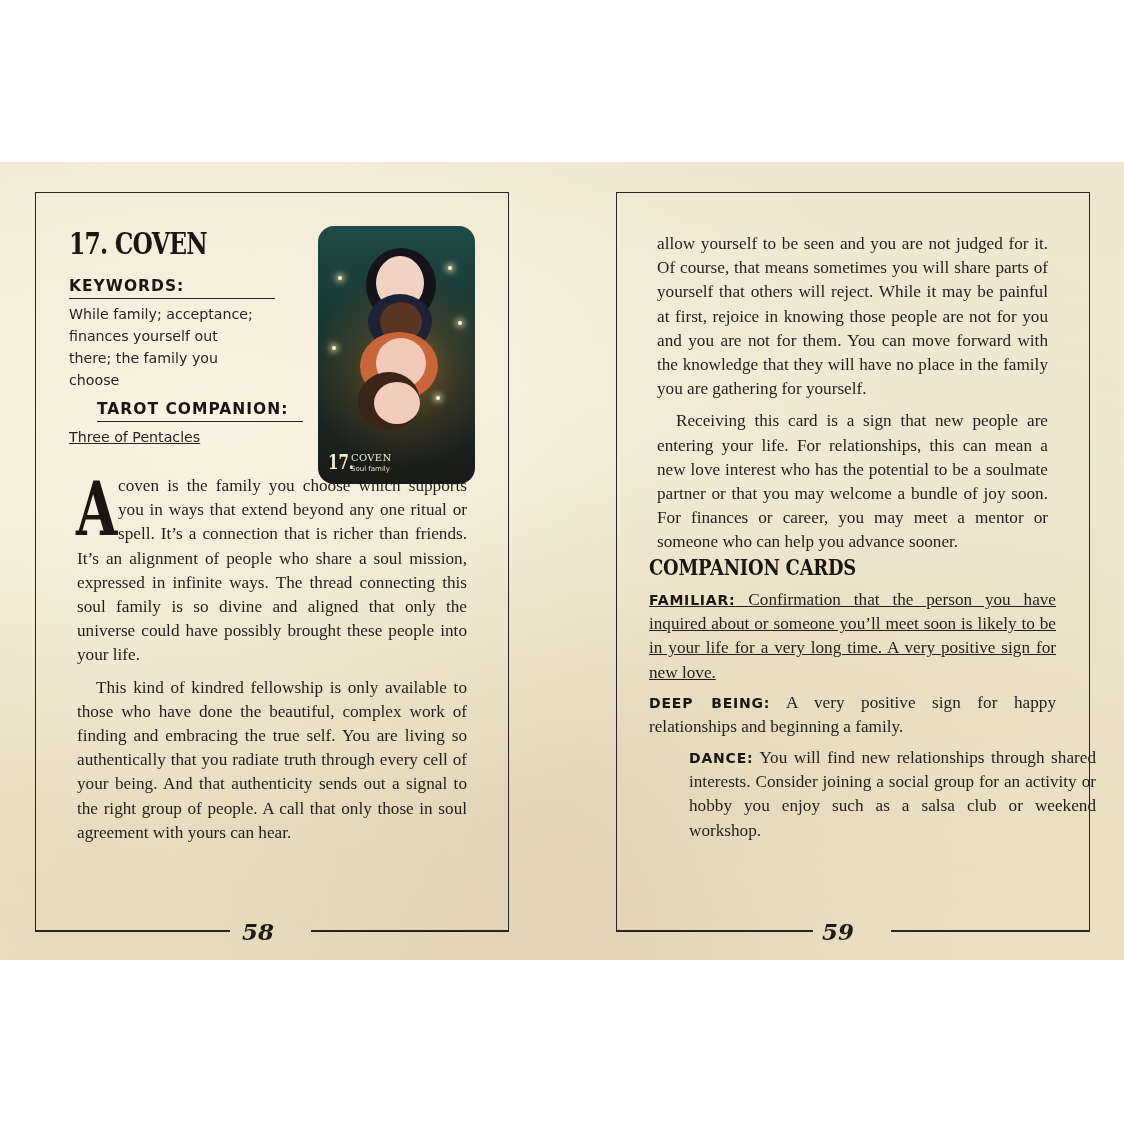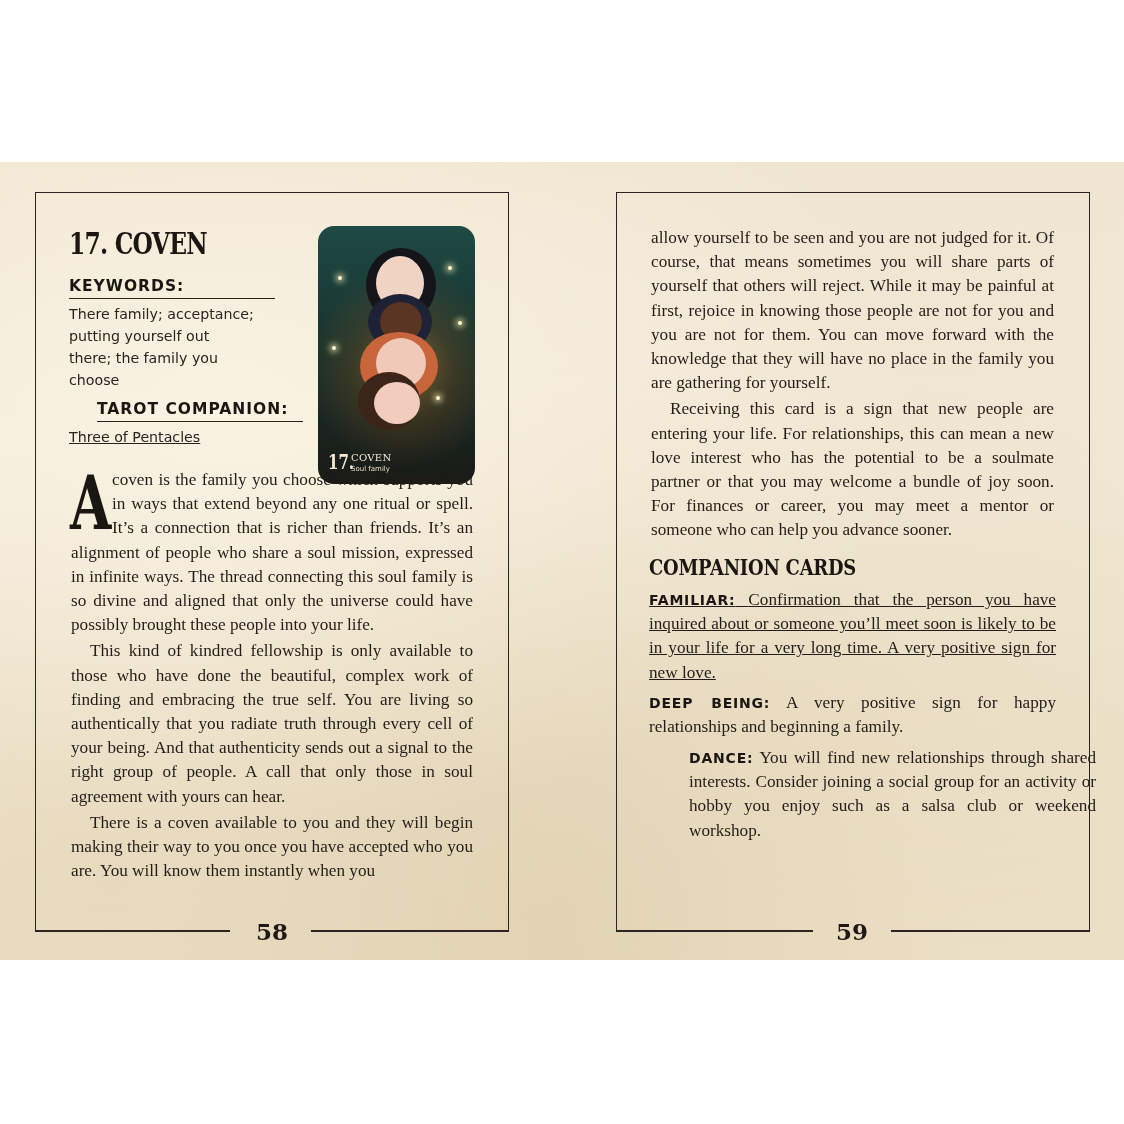--- a/index.html
+++ b/index.html
@@ -21,22 +21,22 @@
     border: 1.6px solid #2b2420;
     border-bottom: none;
   }
   .frame-left  { left: 35px;  width: 474px; }
   .frame-right { left: 616px; width: 474px; }
 
   .folio-line {
     position: absolute; top: 768px; height: 1.6px; background: #2b2420;
   }
   .folio {
-    position: absolute; top: 756px; width: 60px; text-align: center;
-    font-family: "DejaVu Serif", serif; font-weight: bold; font-size: 23px; color: #1f1a16;
+    position: absolute; top: 756px; width: 60px; text-align: left;
+    font-family: "DejaVu Serif", serif; font-weight: bold; font-size: 23px; color: #1f1a16; font-style: italic;
   }
 
   .title {
     position: absolute; left: 69px; top: 226px;
     font-family: "DejaVu Serif", serif; font-weight: bold; font-size: 30px;
     letter-spacing: -1px; transform: scaleX(0.78); transform-origin: left top;
     color: #1b1612;
   }
   .label-head {
     position: absolute; left: 69px; width: 206px;
@@ -70,21 +70,21 @@
   }
   .card-sub {
     position: absolute; left: 33px; bottom: 11px;
     font-family: "DejaVu Sans", sans-serif; font-size: 7px; color: #e8dcc2;
   }
 
   .body-text {
     position: absolute; font-size: 17.2px; line-height: 24.2px; text-align: justify;
     color: #231d19;
   }
-  .body-text p { margin: 2px; }
+  .body-text p { margin: 8px; }
   .body-text p.indent { text-indent: 19px; }
   .left-body  { left: 69px;  top: 466px; width: 406px; }
   .right-body { left: 649px; top: 224px; width: 407px; }
 
   .dropcap {
     float: left; font-family: "DejaVu Serif", serif; font-weight: bold;
     font-size: 74px; line-height: 62px; height: 66px; margin: 4px 4px 0 -1px;
     transform: scaleX(0.72); transform-origin: left top; width: 38px; color: #1b1612;
   }
 
@@ -112,22 +112,22 @@
   <div class="page-frame frame-right"></div>
   <div class="folio-line" style="left:616px;width:197px;"></div>
   <div class="folio-line" style="left:891px;width:199px;"></div>
   <div class="folio" style="left:822px;">59</div>
 </div>
 
 <div class="title">17. COVEN</div>
 
 <div class="label-head" style="top:277px;">KEYWORDS:</div>
 <div class="label-body" style="top:303px;">
-  <div>There family; acceptance;</div>
-  <div>putting yourself out</div>
+  <div>While family; acceptance;</div>
+  <div>finances yourself out</div>
   <div>there; the family you</div>
   <div>choose</div>
 </div>
 
 <div class="label-head" style="top:400px;margin-left:28px;">TAROT COMPANION:</div>
 <div class="label-body" style="top:426px;text-decoration:underline;">Three of Pentacles</div>
 
 <div class="card">
   <div class="face" style="left:48px;top:22px;width:70px;height:74px;background:#15141a;"></div>
   <div class="face" style="left:58px;top:30px;width:48px;height:54px;background:#f1d3c3;"></div>
@@ -143,21 +143,20 @@
   <div class="spark" style="left:14px;top:120px;"></div>
   <div class="spark" style="left:118px;top:170px;"></div>
   <div class="card-num">17.</div>
   <div class="card-name">COVEN</div>
   <div class="card-sub">Soul family</div>
 </div>
 
 <div class="body-text left-body">
   <p><span class="dropcap">A</span><span>coven is the family you choose which supports you in ways that extend beyond any one ritual or spell. It’s a connection that is richer than friends. It’s an alignment of people who share a soul mission, expressed in infinite ways. The thread connecting this soul family is so divine and aligned that only the universe could have possibly brought these people into your life.</span></p>
   <p class="indent">This kind of kindred fellowship is only available to those who have done the beautiful, complex work of finding and embracing the true self. You are living so authentically that you radiate truth through every cell of your being. And that authenticity sends out a signal to the right group of people. A call that only those in soul agreement with yours can hear.</p>
-  <p class="indent">There is a coven available to you and they will begin making their way to you once you have accepted who you are. You will know them instantly when you</p>
 </div>
 
 <div class="body-text right-body">
   <p>allow yourself to be seen and you are not judged for it. Of course, that means sometimes you will share parts of yourself that others will reject. While it may be painful at first, rejoice in knowing those people are not for you and you are not for them. You can move forward with the knowledge that they will have no place in the family you are gathering for yourself.</p>
   <p class="indent">Receiving this card is a sign that new people are entering your life. For relationships, this can mean a new love interest who has the potential to be a soulmate partner or that you may welcome a bundle of joy soon. For finances or career, you may meet a mentor or someone who can help you advance sooner.</p>
 </div>
 
 <div class="section-title">COMPANION CARDS</div>
 
 <div class="companion" style="top:588px;text-decoration:underline;">

